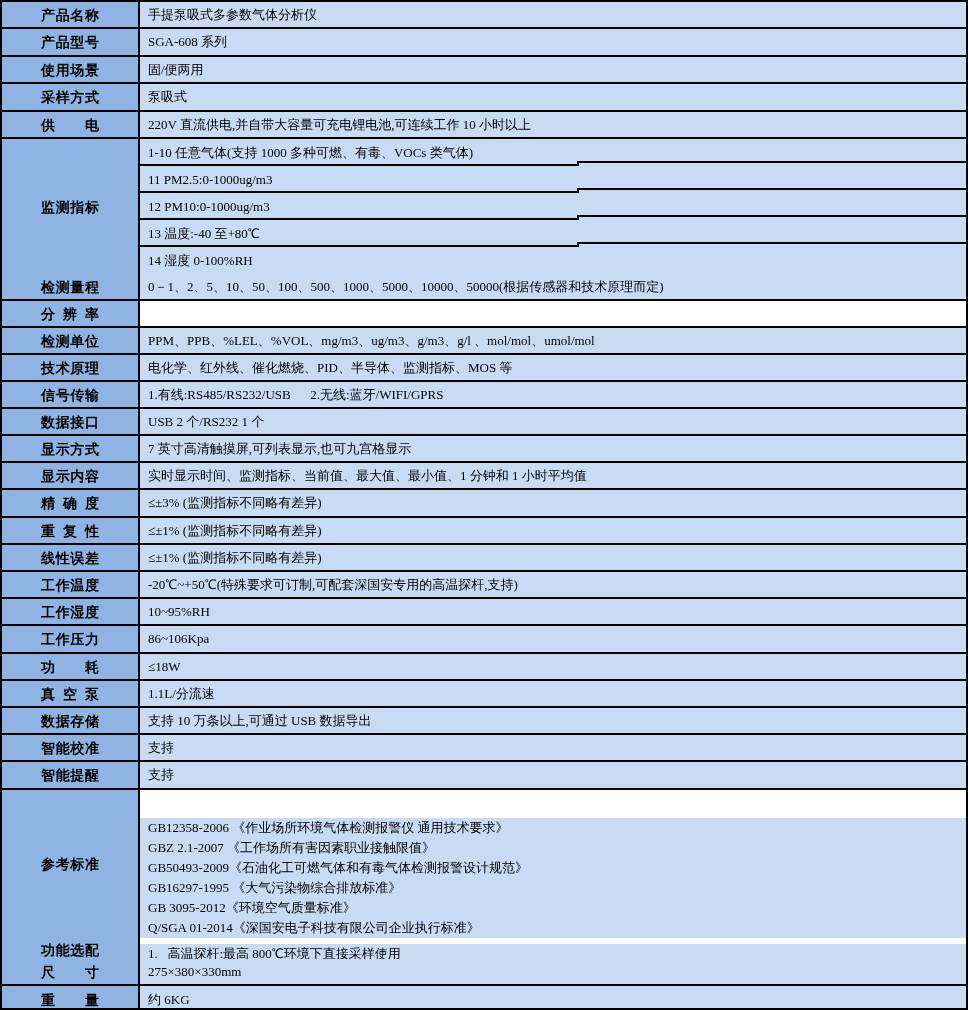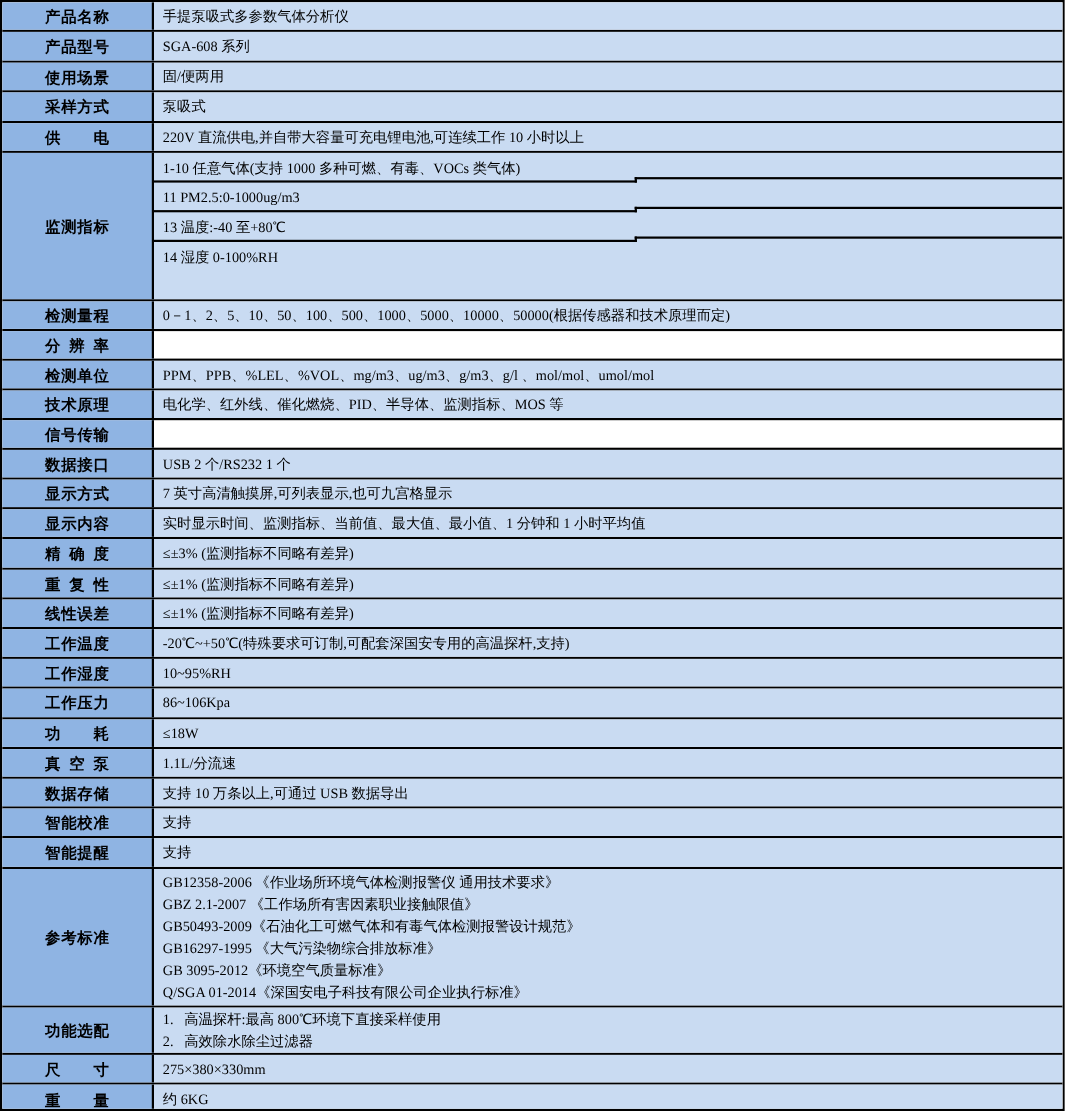--- a/index.html
+++ b/index.html
@@ -35,21 +35,21 @@
     box-sizing:border-box;
   }
   .vc.multi{flex-direction:column;align-items:stretch;padding:0;}
   .sub{
     position:relative;height:27px;box-sizing:border-box;
     display:flex;align-items:center;padding-left:8px;white-space:pre-wrap;text-align:center;
   }
   .segL{position:absolute;left:0;bottom:0;width:439px;height:2px;background:var(--border,#000);}
   .segR{position:absolute;left:437px;right:0;bottom:3px;height:2px;background:var(--border,#000);}
   .segJ{position:absolute;left:437px;bottom:0;width:2px;height:5px;background:var(--border,#000);}
-  .vc.lines{flex-direction:column;align-items:flex-start;justify-content:center;padding-left:8px;}
+  .vc.lines{flex-direction:column;align-items:flex-start;justify-content:center;padding-left:8px;margin-top:28px;}
   .vc.lines .line{line-height:20px;white-space:pre-wrap;}
 </style>
 </head>
 <body>
 
 <div id="spec-table">
 
   <div class="row" style="height:27px">
     <div class="lc">
         <span class="label spread">
@@ -113,20 +113,21 @@
         <span class="label spread">
           <span>监</span>
           <span>测</span>
           <span>指</span>
           <span>标</span>
         </span>
       </div>
     <div class="vc multi">
       <div class="sub"><span>1-10 任意气体(支持 1000 多种可燃、有毒、VOCs 类气体)</span><i class="segL"></i><i class="segJ"></i><i class="segR"></i></div>
       <div class="sub"><span>11 PM2.5:0-1000ug/m3</span><i class="segL"></i><i class="segJ"></i><i class="segR"></i></div>
+      <div class="sub"><span>12 PM10:0-1000ug/m3</span><i class="segL"></i><i class="segJ"></i><i class="segR"></i></div>
       <div class="sub"><span>13 温度:-40 至+80℃</span><i class="segL"></i><i class="segJ"></i><i class="segR"></i></div>
       <div class="sub"><span>14 湿度 0-100%RH</span></div>
     </div>
   </div>
 
   <div class="row" style="height:27px">
     <div class="lc">
         <span class="label spread">
           <span>检</span>
           <span>测</span>
@@ -173,20 +174,21 @@
 
   <div class="row" style="height:27px">
     <div class="lc">
         <span class="label spread">
           <span>信</span>
           <span>号</span>
           <span>传</span>
           <span>输</span>
         </span>
       </div>
+    <div class="vc">1.有线:RS485/RS232/USB      2.无线:蓝牙/WIFI/GPRS</div>
   </div>
 
   <div class="row" style="height:27px">
     <div class="lc">
         <span class="label spread">
           <span>数</span>
           <span>据</span>
           <span>接</span>
           <span>口</span>
         </span>

